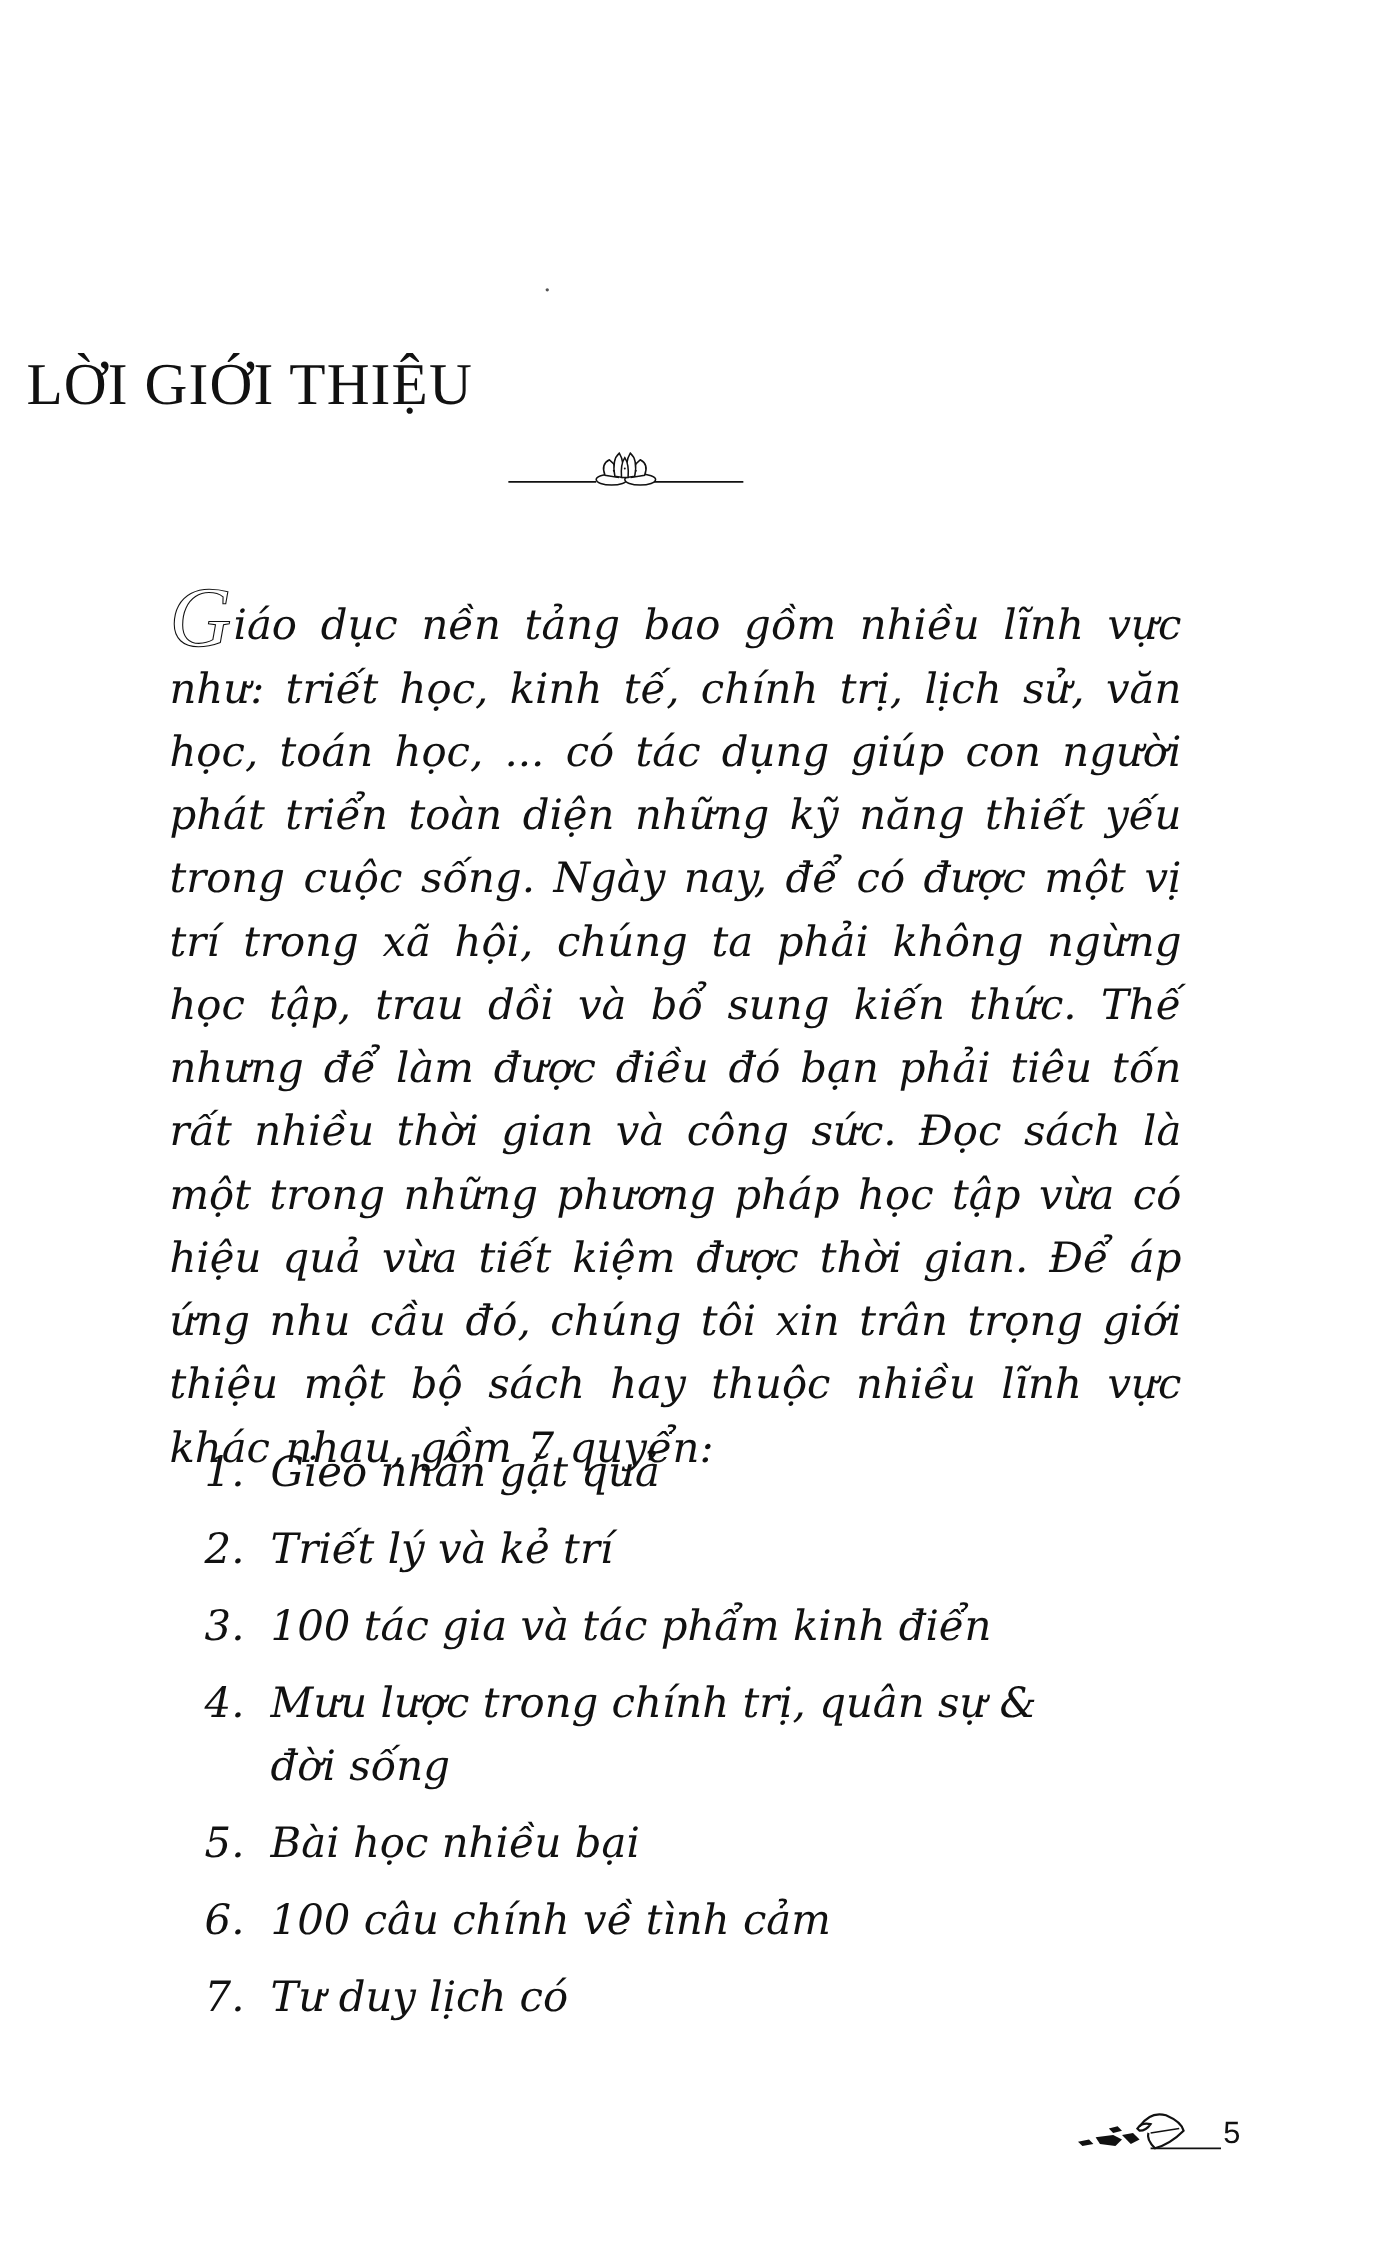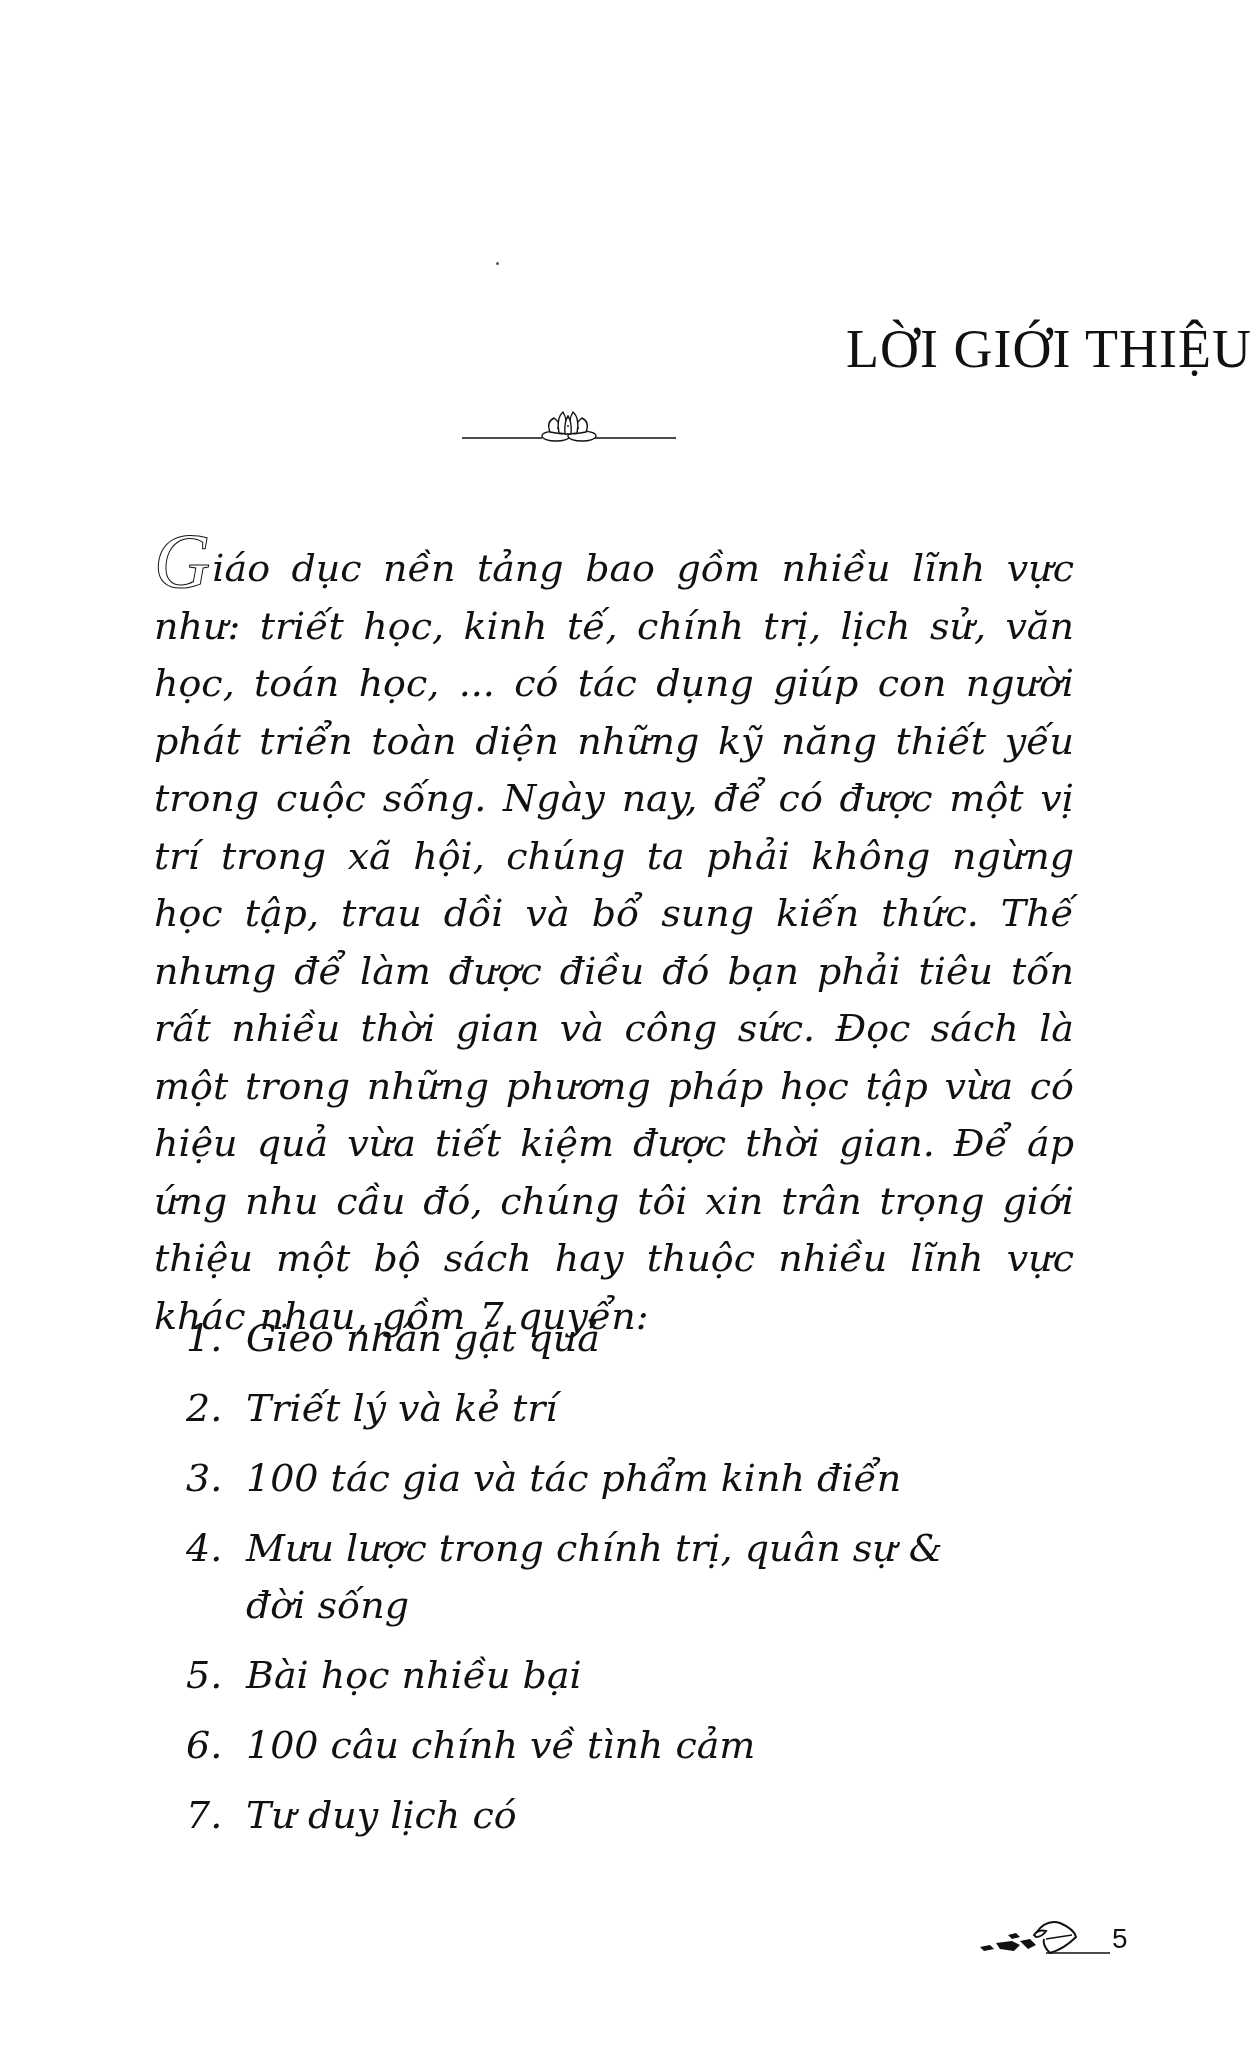--- a/index.html
+++ b/index.html
@@ -26,21 +26,21 @@
       width: 3px;
       height: 3px;
       border-radius: 50%;
       background: #555;
     }
     .title {
       position: absolute;
       left: 0;
       width: 1252px;
       top: 318px;
-      text-align: right;
+      text-align: left;
       font-family: "Liberation Serif", "DejaVu Serif", serif;
       font-size: 54px;
       letter-spacing: 1px;
       color: #111;
       padding-left: 24px;
       box-sizing: border-box;
     }
     .ornament {
       position: absolute;
       left: 462px;

